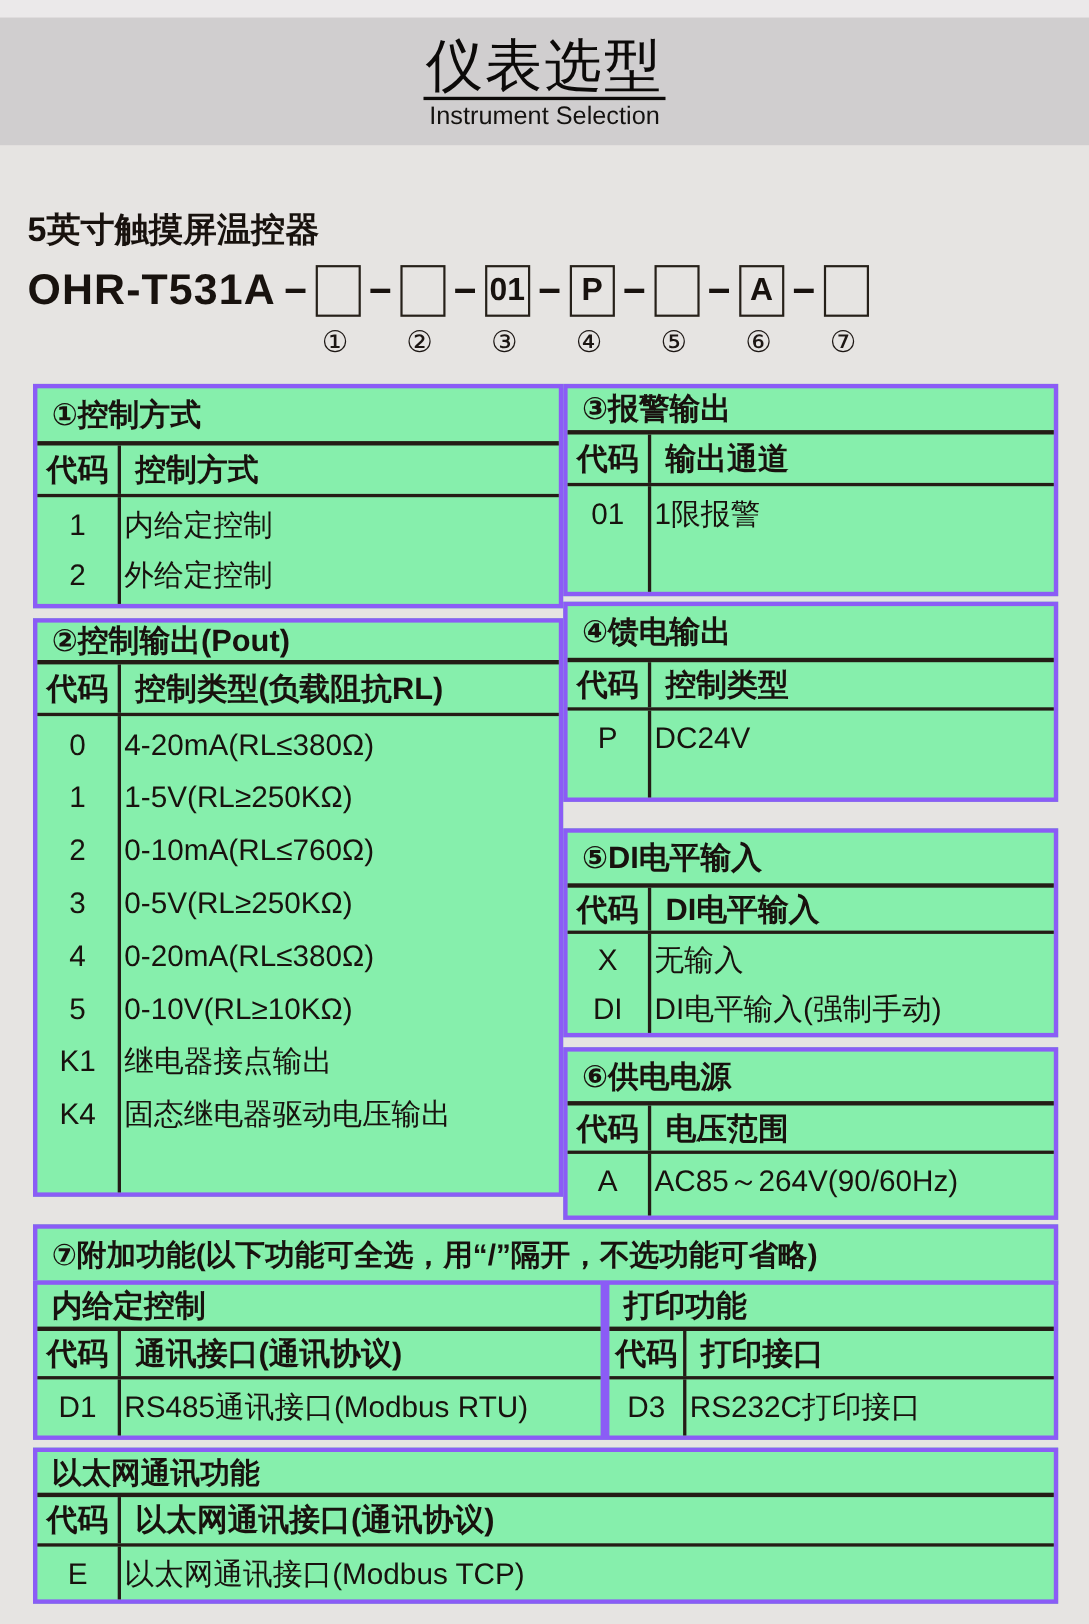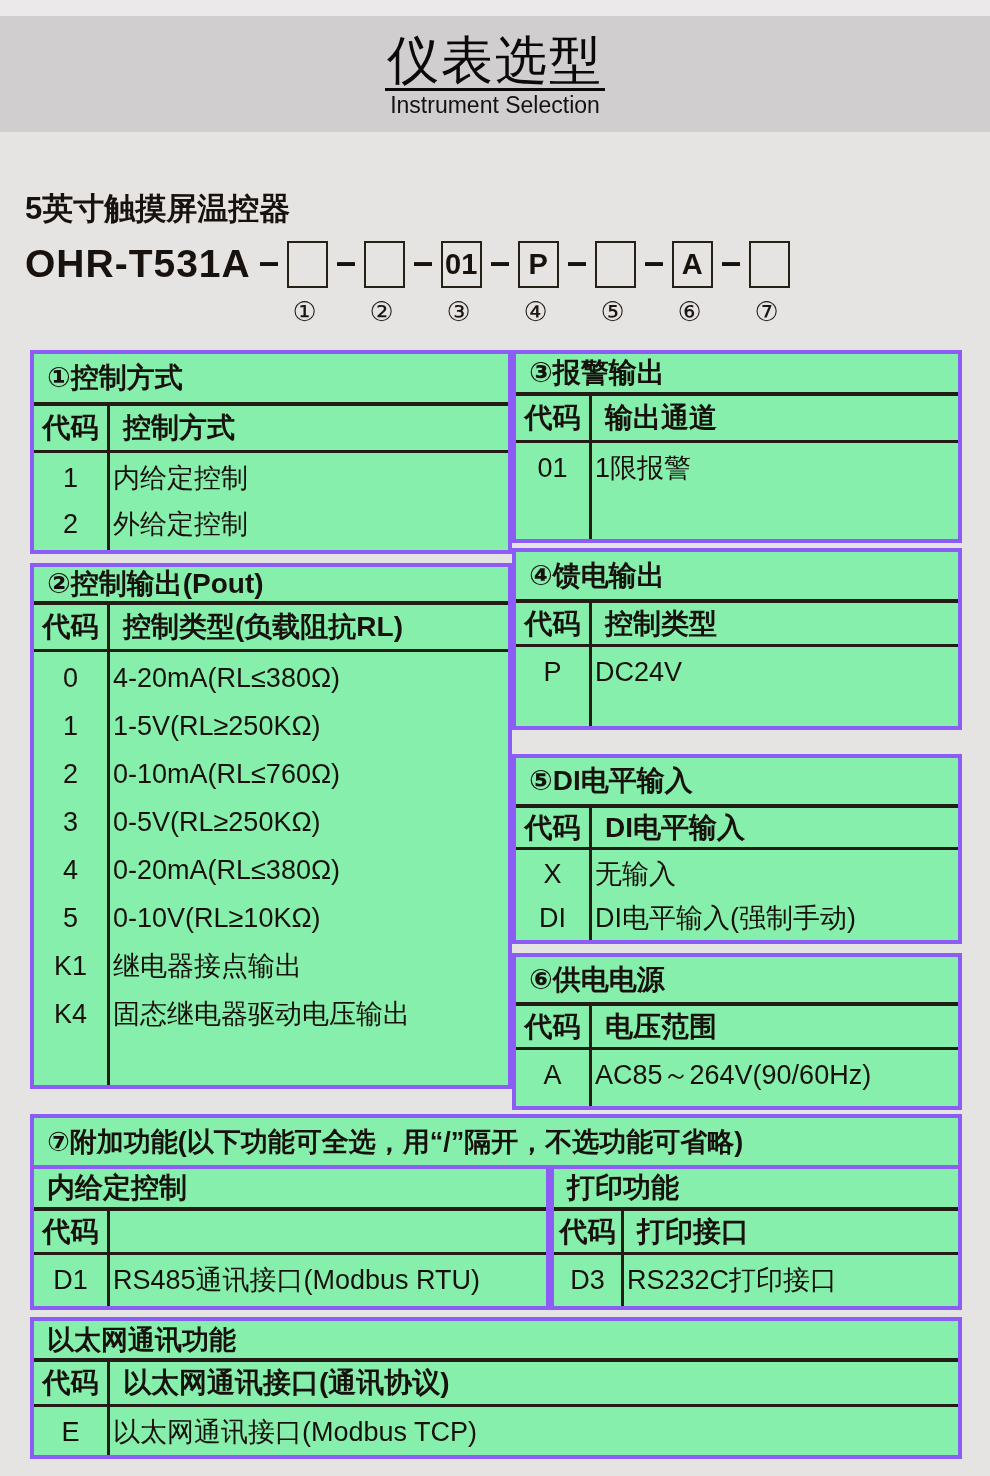--- a/index.html
+++ b/index.html
@@ -290,20 +290,21 @@
   <div class="bottom-area">
     <div class="tbl t7head">
       <div class="titlebar noline">⑦附加功能(以下功能可全选，用“/”隔开，不选功能可省略)</div>
     </div>
 
     <div class="sub-row">
       <div class="tbl t-comm">
         <div class="titlebar">内给定控制</div>
         <div class="colhead">
           <div class="code">代码</div>
+          <div class="desc">通讯接口(通讯协议)</div>
         </div>
         <div class="tbody">
           <div class="codes">
               <div>D1</div>
             </div>
           <div class="descs">
               <div>RS485通讯接口(Modbus RTU)</div>
             </div>
         </div>
       </div>

